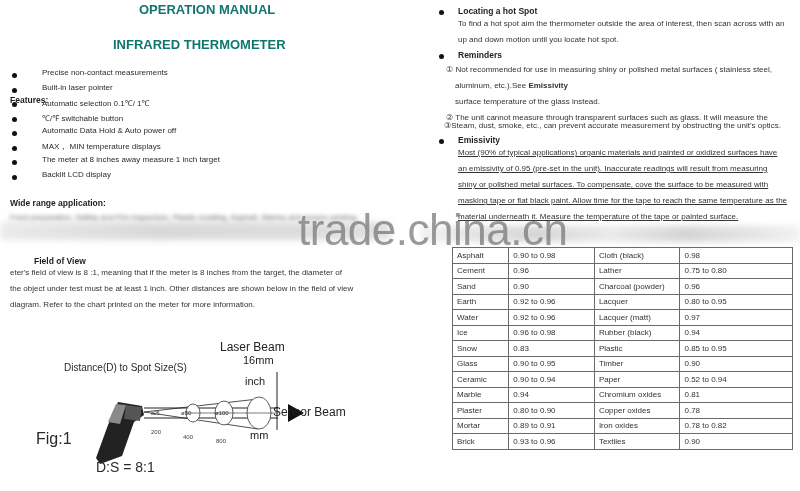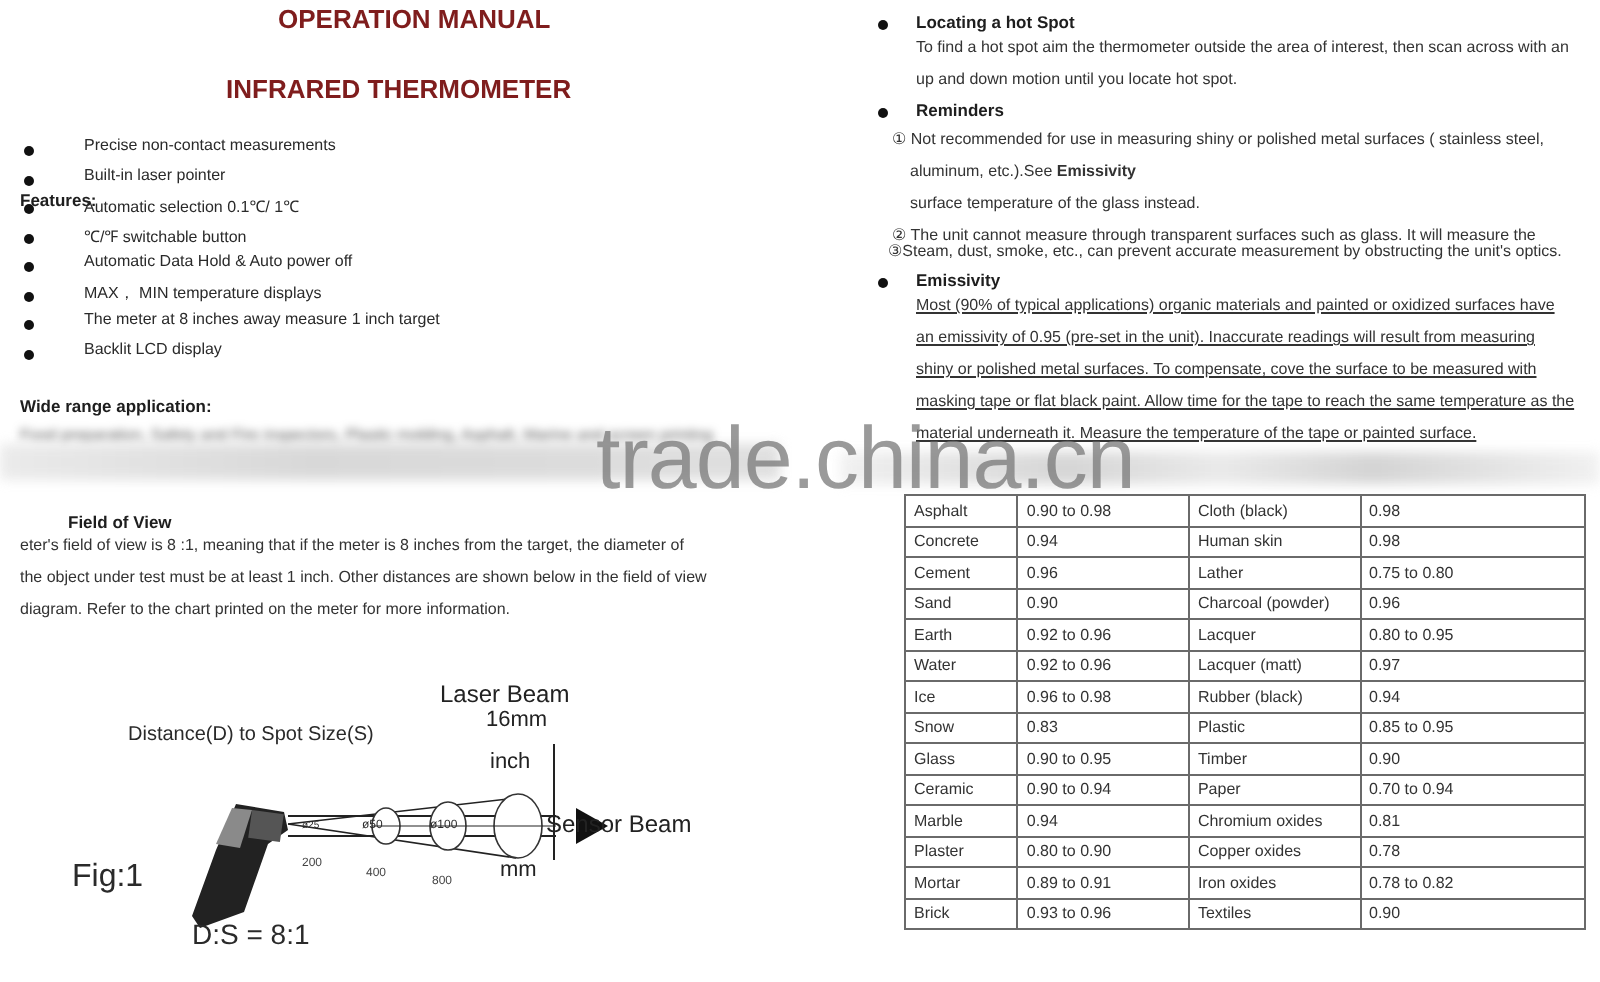--- a/index.html
+++ b/index.html
@@ -1,19 +1,19 @@
 <!DOCTYPE html>
 <html><head>
 <meta charset="utf-8">
 <style>
   html, body { margin:0; padding:0; }
   body { width:800px; height:491px; background:#ffffff; position:relative; overflow:hidden;
          font-family:"Liberation Sans", sans-serif; color:#2a2a2a; }
   .abs { position:absolute; }
-  .title { font-weight:bold; font-size:13px; color:#7f1d1d; white-space:nowrap; }
+  .title { font-weight:bold; font-size:13px; color:#0f766e; white-space:nowrap; }
   .h { font-weight:bold; font-size:8.5px; color:#1e1e1e; white-space:nowrap; }
   .txt { font-size:8px; color:#333; line-height:16px; }
   .bullet { width:5px; height:5px; border-radius:50%; background:#111; position:absolute; }
   .feat { position:absolute; left:0; font-size:8px; white-space:nowrap; }
   .feat span.lbl { position:absolute; left:30px; top:-5px; }
   .blur { filter:blur(2.2px); color:#555; font-size:8px; white-space:nowrap; }
   .wm { font-size:44px; color:rgba(120,120,120,0.75); letter-spacing:-0.5px; white-space:nowrap;text-align:right; }
   table.em { border-collapse:collapse; font-size:8px; color:#333; }
   table.em td { border:1px solid #6a6a6a; padding:0 4px; height:14.5px; white-space:nowrap; }
   .diag-label { font-size:12px; color:#222; white-space:nowrap; }
@@ -151,26 +151,20 @@
       <col style="width:115px">
     </colgroup>
   <tbody id="em-body">
       <tr>
         <td>Asphalt</td>
         <td>0.90 to 0.98</td>
         <td>Cloth (black)</td>
         <td>0.98</td>
       </tr>
       <tr>
-        <td>Concrete</td>
-        <td>0.94</td>
-        <td>Human skin</td>
-        <td>0.98</td>
-      </tr>
-      <tr>
         <td>Cement</td>
         <td>0.96</td>
         <td>Lather</td>
         <td>0.75 to 0.80</td>
       </tr>
       <tr>
         <td>Sand</td>
         <td>0.90</td>
         <td>Charcoal (powder)</td>
         <td>0.96</td>
@@ -202,21 +196,21 @@
       <tr>
         <td>Glass</td>
         <td>0.90 to 0.95</td>
         <td>Timber</td>
         <td>0.90</td>
       </tr>
       <tr>
         <td>Ceramic</td>
         <td>0.90 to 0.94</td>
         <td>Paper</td>
-        <td>0.70 to 0.94</td>
+        <td>0.52 to 0.94</td>
       </tr>
       <tr>
         <td>Marble</td>
         <td>0.94</td>
         <td>Chromium oxides</td>
         <td>0.81</td>
       </tr>
       <tr>
         <td>Plaster</td>
         <td>0.80 to 0.90</td>

